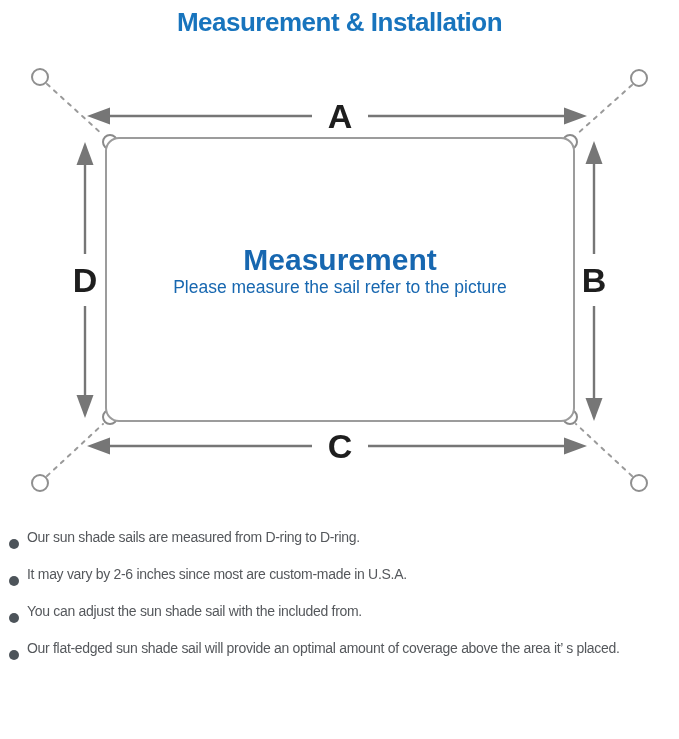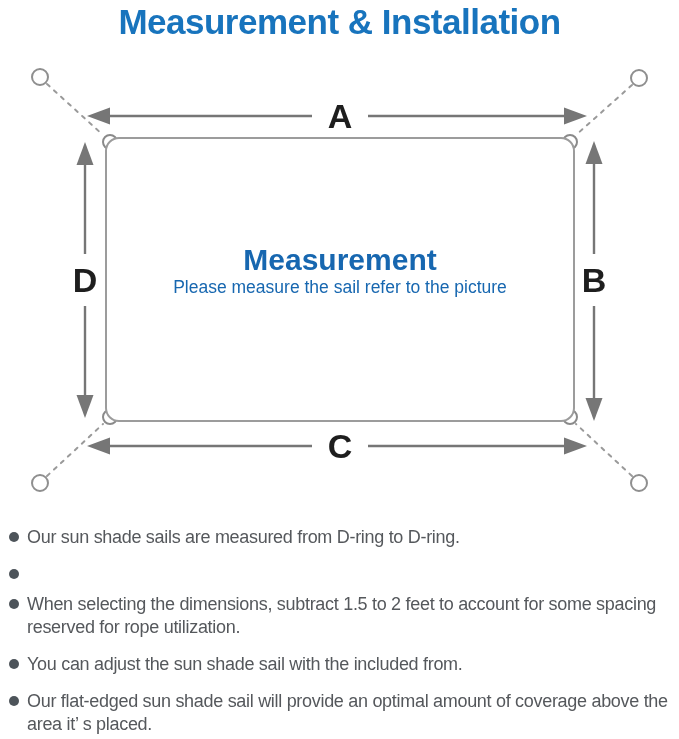--- a/index.html
+++ b/index.html
@@ -10,40 +10,40 @@
     --text-gray:#55585c;
     --label-black:#1e1e1e;
   }
   html,body{margin:0;padding:0;background:#fff;}
   .page{
     position:relative;width:679px;height:739px;background:#fff;overflow:hidden;
     font-family:"Liberation Sans","DejaVu Sans",sans-serif;
   }
   .page-title{
     position:absolute;top:0;left:0;width:100%;margin:0;text-align:center;
-    font-size:35px;font-weight:bold;line-height:44px;color:var(--title-blue);
+    font-size:26px;font-weight:bold;line-height:44px;color:var(--title-blue);
     letter-spacing:-0.5px;
   }
   .diagram{position:absolute;top:0;left:0;}
   .s-dash{stroke:#9a9a9a;stroke-width:2;fill:none;stroke-dasharray:3.5 6;stroke-linecap:round;}
   .s-ring{fill:#fff;stroke:var(--line-gray);stroke-width:2;}
   .s-bump{fill:#fff;stroke:#8a8a8a;stroke-width:2;}
   .s-rect{fill:#fff;stroke:#9c9c9c;stroke-width:2;}
   .s-dim{stroke:var(--arrow-gray);stroke-width:2.4;}
   .s-arrow{fill:var(--arrow-gray);stroke:none;}
   .s-label{font-family:"Liberation Sans","DejaVu Sans",sans-serif;font-size:34px;font-weight:bold;fill:var(--label-black);text-anchor:middle;}
   .s-ctitle{font-family:"Liberation Sans","DejaVu Sans",sans-serif;font-size:30px;font-weight:bold;fill:var(--center-blue);text-anchor:middle;}
   .s-csub{font-family:"Liberation Sans","DejaVu Sans",sans-serif;font-size:17.5px;fill:var(--center-blue);text-anchor:middle;}
   .notes{
     position:absolute;top:526px;left:6px;right:5px;
     list-style:none;margin:0;padding:0;
   }
   .notes li{
-    display:flex;align-items:flex-start;margin-bottom:14px;
-    font-size:18px;line-height:23px;letter-spacing:-0.3px;color:var(--text-gray);
+    display:flex;align-items:flex-end;margin-bottom:14px;
+    font-size:14px;line-height:23px;letter-spacing:-0.3px;color:var(--text-gray);
   }
   .dot{
     flex:0 0 10px;width:10px;height:10px;border-radius:50%;
     background:#4d545a;margin:6px 8px 0 3px;
   }
 </style>
 </head>
 <body>
 
 <div class="page">
@@ -97,24 +97,21 @@
     <text class="s-csub" x="340" y="293">Please measure the sail refer to the picture</text>
   </svg>
 
   <ul class="notes">
     <li>
       <span class="dot"></span>
       <span>Our sun shade sails are measured from D-ring to D-ring.</span>
     </li>
     <li>
       <span class="dot"></span>
-    </li>
-    <li>
-      <span class="dot"></span>
-      <span>When selecting the dimensions, subtract 1.5 to 2 feet to account for some spacing reserved for rope utilization.</span>
+      <span>It may vary by 2-6 inches since most are custom-made in U.S.A.</span>
     </li>
     <li>
       <span class="dot"></span>
       <span>You can adjust the sun shade sail with the included from.</span>
     </li>
     <li>
       <span class="dot"></span>
       <span>Our flat-edged sun shade sail will provide an optimal amount of coverage above the area it’ s placed.</span>
     </li>
   </ul>

